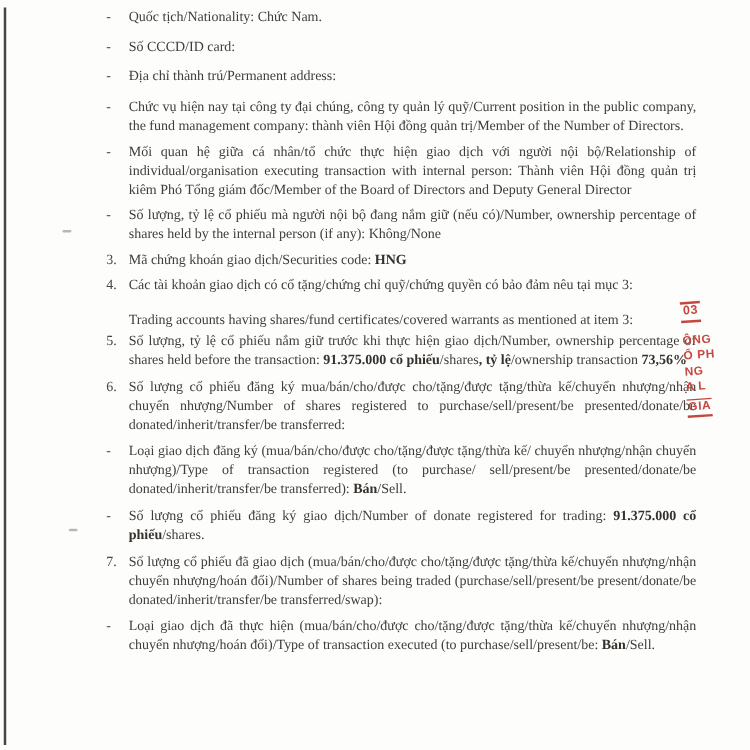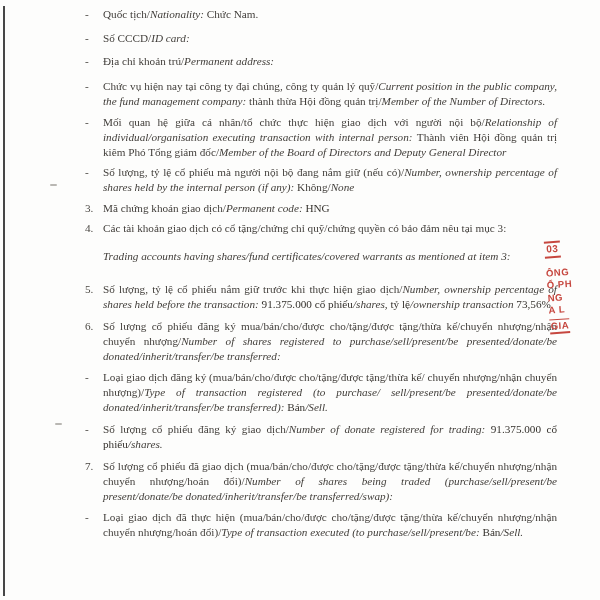--- a/index.html
+++ b/index.html
@@ -14,22 +14,22 @@
     background:#262626;opacity:.85;
   }
   .content{
     position:absolute;left:85px;top:7px;width:472px;
     font-size:11.2px;line-height:15px;
   }
   .item{display:flex;}
   .marker{width:18px;flex:0 0 18px;color:#4a4742;}
   .body{flex:1;text-align:justify;}
   .r{font-style:normal;}
-  .i{font-style:italic;}
-  .b{font-weight:normal;color:#35322d;}
+  .i{}
+  .b{font-weight:bold;color:#35322d;}
   .stamp{
     position:absolute;left:547px;top:240px;width:46px;
     transform:rotate(-4deg);
     color:#c6473f;
     font-family:"Liberation Sans","DejaVu Sans",sans-serif;
     font-weight:bold;font-size:9.5px;line-height:12.5px;
     letter-spacing:.5px;text-align:left;
   }
   .stamp .num{
     display:inline-block;border-top:2px solid #c6473f;border-bottom:2px solid #c6473f;
@@ -54,49 +54,49 @@
     <span class="body"><span class="r">Quốc tịch/</span><span class="i">Nationality: </span><span class="r">Chức Nam.</span></span>
   </div>
 
   <div class="item" style="margin-bottom:8px">
     <span class="marker">-</span>
     <span class="body"><span class="r">Số CCCD/</span><span class="i">ID card:</span></span>
   </div>
 
   <div class="item" style="margin-bottom:10px">
     <span class="marker">-</span>
-    <span class="body"><span class="r">Địa chỉ khoản trú/</span><span class="i">Permanent address:</span></span>
+    <span class="body"><span class="r">Địa chỉ thành trú/</span><span class="i">Permanent address:</span></span>
   </div>
 
   <div class="item" style="margin-bottom:6px">
     <span class="marker">-</span>
-    <span class="body"><span class="r">Chức vụ hiện nay tại công ty đại chúng, công ty quản lý quỹ/</span><span class="i">Current position in the public company, the fund management company: </span><span class="r">thành thừa Hội đồng quản trị/</span><span class="i">Member of the Number of Directors.</span></span>
+    <span class="body"><span class="r">Chức vụ hiện nay tại công ty đại chúng, công ty quản lý quỹ/</span><span class="i">Current position in the public company, the fund management company: </span><span class="r">thành viên Hội đồng quản trị/</span><span class="i">Member of the Number of Directors.</span></span>
   </div>
 
   <div class="item" style="margin-bottom:5px">
     <span class="marker">-</span>
     <span class="body"><span class="r">Mối quan hệ giữa cá nhân/tổ chức thực hiện giao dịch với người nội bộ/</span><span class="i">Relationship of individual/organisation executing transaction with internal person: </span><span class="r">Thành viên Hội đồng quản trị kiêm Phó Tổng giám đốc/</span><span class="i">Member of the Board of Directors and Deputy General Director</span></span>
   </div>
 
   <div class="item" style="margin-bottom:6px">
     <span class="marker">-</span>
     <span class="body"><span class="r">Số lượng, tỷ lệ cổ phiếu mà người nội bộ đang nắm giữ (nếu có)/</span><span class="i">Number, ownership percentage of shares held by the internal person (if any): </span><span class="r">Không/</span><span class="i">None</span></span>
   </div>
 
   <div class="item" style="margin-bottom:5px">
     <span class="marker">3.</span>
-    <span class="body"><span class="r">Mã chứng khoán giao dịch/</span><span class="i">Permanent code: </span><span class="b">HNG</span></span>
+    <span class="body"><span class="r">Mã chứng khoán giao dịch/</span><span class="i">Securities code: </span><span class="b">HNG</span></span>
   </div>
 
   <div class="item" style="margin-bottom:13px">
     <span class="marker">4.</span>
     <span class="body"><span class="r">Các tài khoản giao dịch có cổ tặng/chứng chỉ quỹ/chứng quyền có bảo đảm nêu tại mục 3:</span></span>
   </div>
 
-  <div class="item" style="margin-bottom:18px">
+  <div class="item" style="margin-bottom:2px">
     <span class="marker"></span>
     <span class="body"><span class="i">Trading accounts having shares/fund certificates/covered warrants as mentioned at item 3:</span></span>
   </div>
 
   <div class="item" style="margin-bottom:7px">
     <span class="marker">5.</span>
     <span class="body"><span class="r">Số lượng, tỷ lệ cổ phiếu nắm giữ trước khi thực hiện giao dịch/</span><span class="i">Number, ownership percentage of shares held before the transaction: </span><span class="b">91.375.000 cổ phiếu</span><span class="i">/shares</span><span class="b">, tỷ lệ</span><span class="i">/ownership transaction </span><span class="b">73,56%</span></span>
   </div>
 
   <div class="item" style="margin-bottom:6px">

